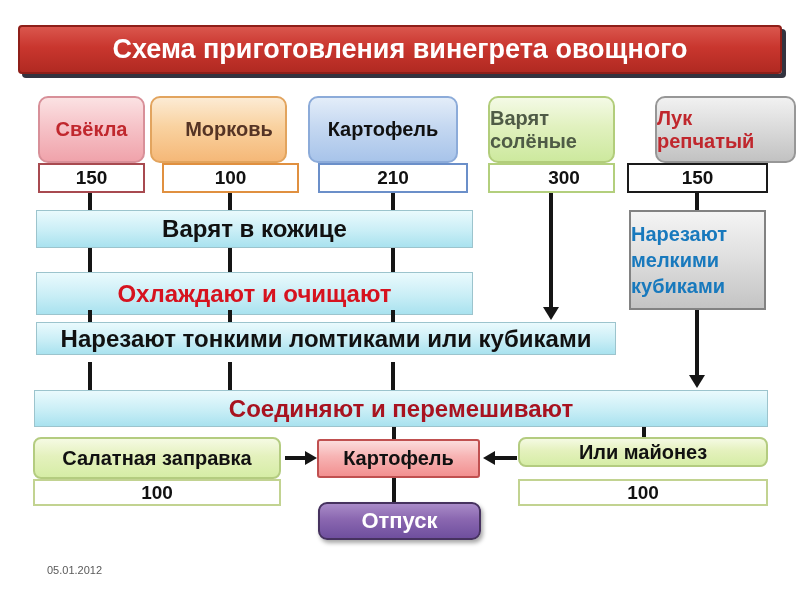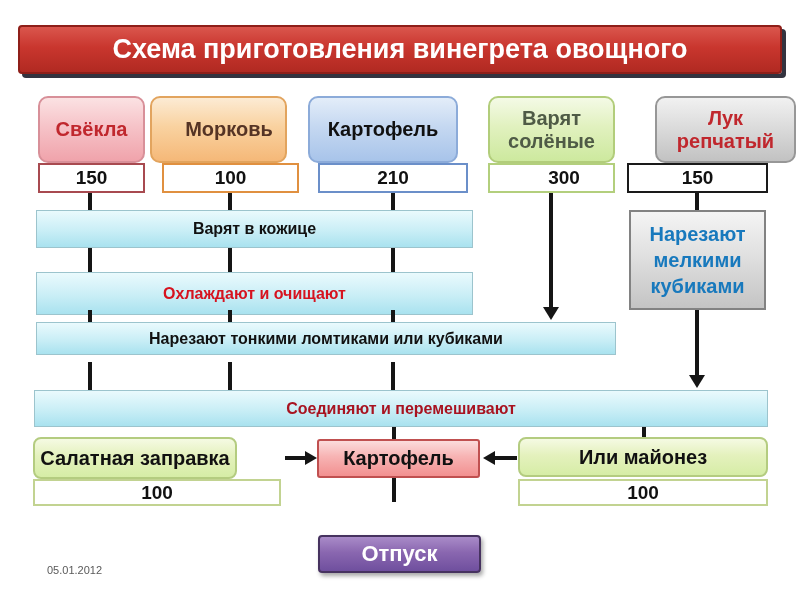--- a/index.html
+++ b/index.html
@@ -4,21 +4,21 @@
 <style>
   html,body{margin:0;padding:0;}
   body{
     width:800px;height:600px;position:relative;overflow:hidden;
     background:#ffffff;
     font-family:"Liberation Sans","DejaVu Sans",sans-serif;
   }
   .box{
     position:absolute;box-sizing:border-box;
     display:flex;align-items:center;justify-content:center;
-    text-align:center;font-weight:bold;
+    text-align:left;font-weight:bold;
   }
   
   .title{
     left:18px;top:25px;width:764px;height:49px;
     background:linear-gradient(#da564d 0%,#c9362e 45%,#b12a22 100%);
     border:2px solid #8e1f19;border-radius:4px;
     box-shadow:4px 4px 0 #33333f;
     color:#ffffff;font-size:27px;
   }
   
@@ -31,53 +31,53 @@
   
   .qty{top:163px;height:30px;background:#ffffff;font-size:19px;color:#111111;}
   .qty-beet{left:38px;width:107px;border:2px solid #a84a50;}
   .qty-carrot{left:162px;width:137px;border:2px solid #e09040;}
   .qty-potato{left:318px;width:150px;border:2px solid #6b8fc9;}
   .qty-cuc{left:488px;width:127px;border:2px solid #b3cf7d;padding-left:25px;}
   .qty-onion{left:627px;width:141px;border:2px solid #1a1a1a;}
   
   .proc{
     background:linear-gradient(#eafafd 0%,#c9eef6 55%,#a9e2ef 100%);
-    border:1px solid #9cc4cd;font-size:16px;color:#111111;
+    border:1px solid #9cc4cd;font-size:24px;color:#111111;
   }
   .proc-boil{left:36px;top:210px;width:437px;height:38px;}
   .proc-cool{left:36px;top:272px;width:437px;height:43px;color:#d6131f;}
   .proc-slice{left:36px;top:322px;width:580px;height:33px;}
   .proc-combine{left:34px;top:390px;width:734px;height:37px;color:#a81320;}
   
   .dice{
     left:629px;top:210px;width:137px;height:100px;
     background:linear-gradient(#f4f4f4 0%,#e0e0e0 45%,#c4c4c4 100%);
     border:2px solid #828282;color:#1879bd;font-size:20px;line-height:1.3;
   }
   
   .green-box{
     background:linear-gradient(#f5fae3 0%,#e4f1bd 45%,#d6eda6 100%);
     border:2px solid #b4cc80;border-radius:8px;font-size:20px;color:#111111;
   }
-  .salad{left:33px;top:437px;width:204px;height:42px;}
-  .mayo{left:518px;top:437px;width:250px;height:40px;}
+  .salad{left:33px;top:437px;width:248px;height:42px;}
+  .mayo{left:518px;top:437px;width:250px;height:30px;}
   .qty-bottom{background:#ffffff;border:2px solid #c2d391;font-size:19px;color:#111111;}
   .salad-qty{left:33px;top:479px;width:248px;height:27px;}
   .mayo-qty{left:518px;top:479px;width:250px;height:27px;}
   .dress{
     left:317px;top:439px;width:163px;height:39px;
     background:linear-gradient(#fbdcdc 0%,#f7b3b3 45%,#f29090 100%);
     border:2px solid #c05050;border-radius:3px;font-size:20px;color:#111111;
   }
   .serve{
     left:318px;top:502px;width:163px;height:38px;
     background:linear-gradient(#a98bc8 0%,#8a67b0 45%,#6f4f9e 100%);
-    border:2px solid #46325f;border-radius:4px;
+    border:2px solid #46325f;border-radius:9px;
     box-shadow:2px 3px 4px rgba(0,0,0,.35);
-    font-size:22px;color:#ffffff;margin-top:33px;
+    font-size:22px;color:#ffffff;
   }
   
   .vline{position:absolute;width:4px;background:#151515;}
   .hline{position:absolute;height:4px;background:#151515;}
   .arr-down{position:absolute;width:0;height:0;border-left:8px solid transparent;border-right:8px solid transparent;border-top:13px solid #151515;}
   .arr-right{position:absolute;width:0;height:0;border-top:7px solid transparent;border-bottom:7px solid transparent;border-left:12px solid #151515;}
   .arr-left{position:absolute;width:0;height:0;border-top:7px solid transparent;border-bottom:7px solid transparent;border-right:12px solid #151515;}
   .date{
     position:absolute;left:47px;top:564px;
     font-size:11px;color:#595959;

